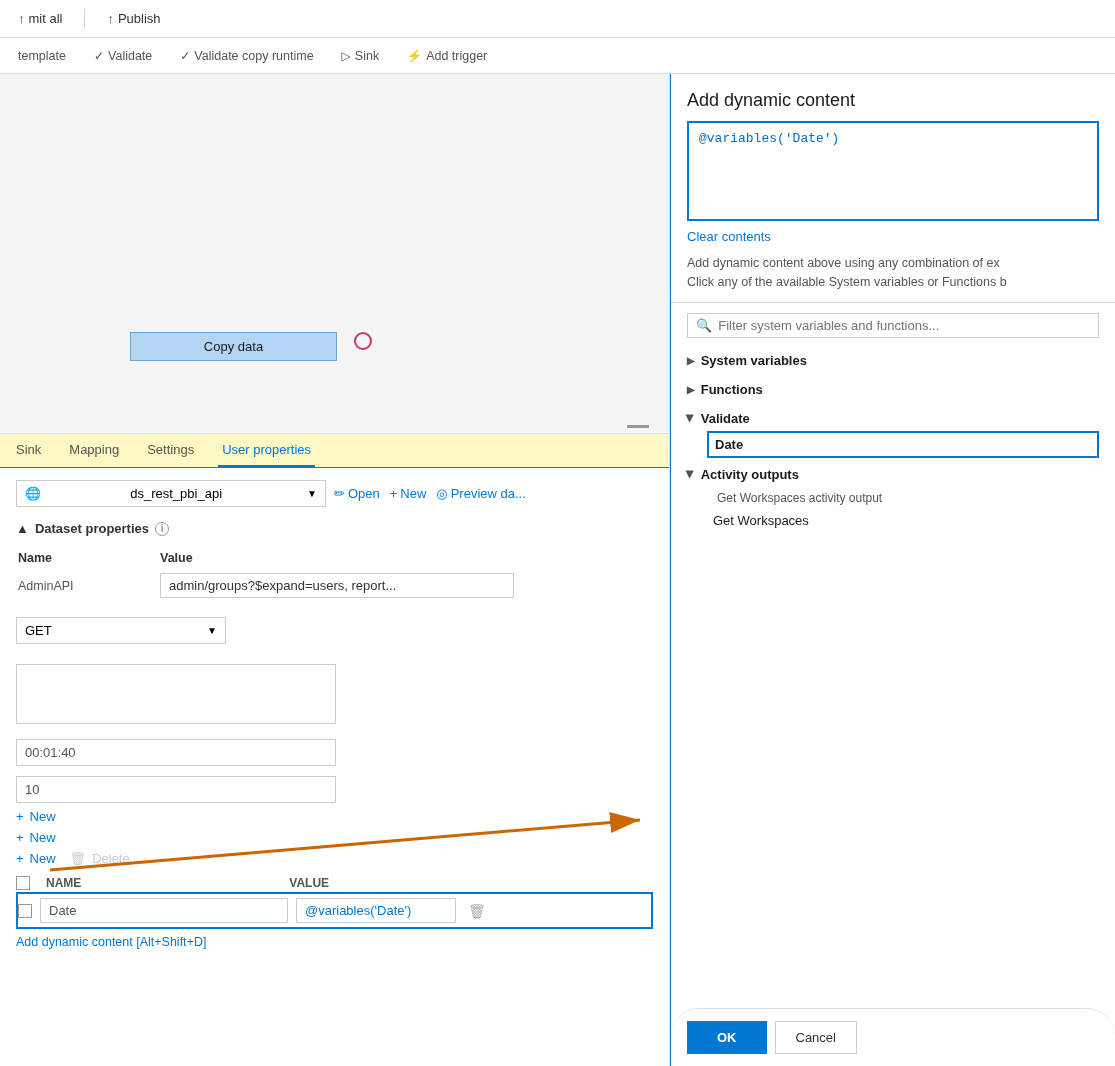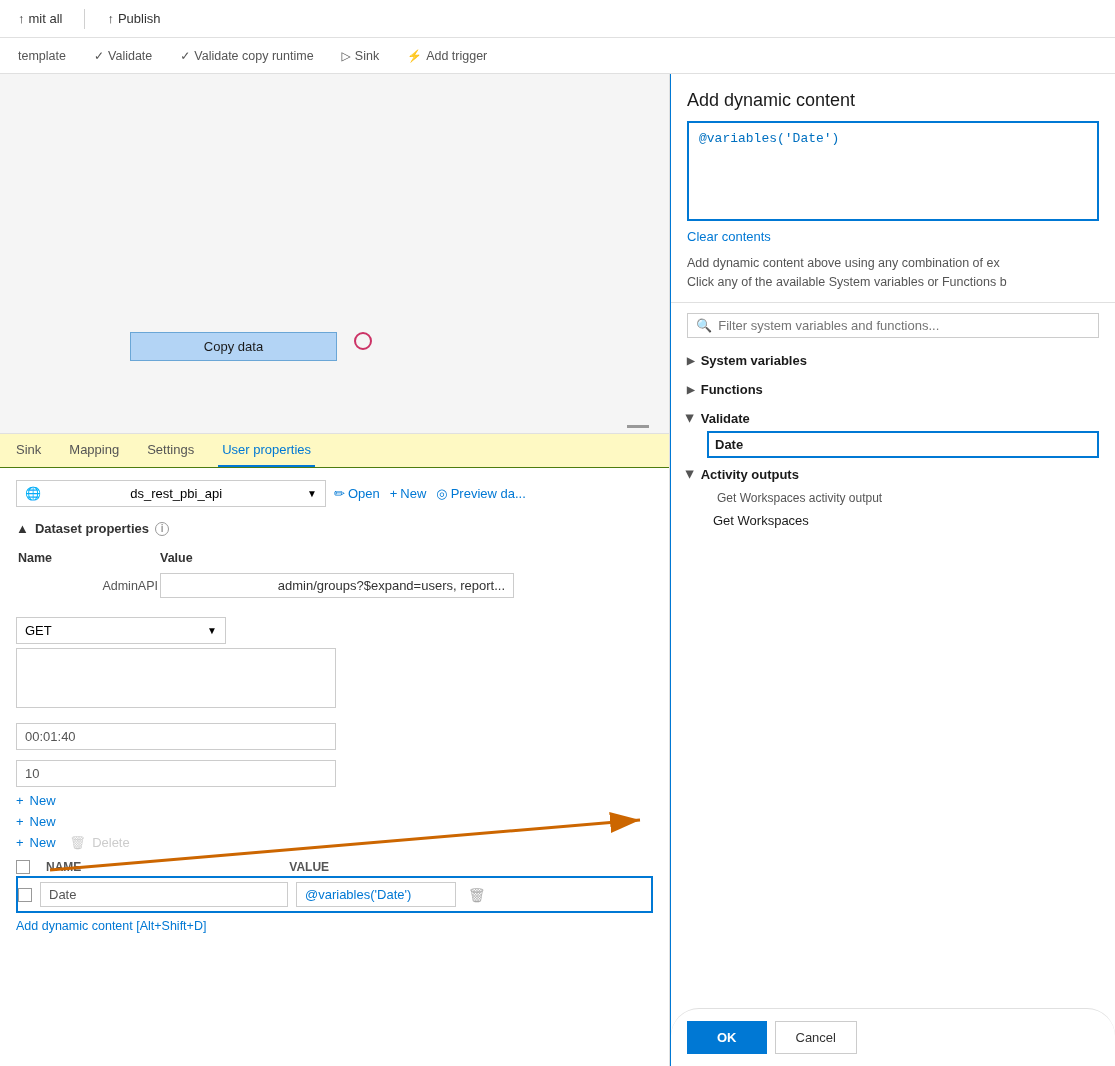--- a/index.html
+++ b/index.html
@@ -134,40 +134,40 @@
     }
     .section-header .info-icon {
       width: 14px; height: 14px; border-radius: 50%;
       border: 1px solid #999; color: #999;
       font-size: 10px; display: flex; align-items: center; justify-content: center;
       cursor: pointer;
     }
 
     .props-table { width: 100%; margin-bottom: 14px; }
     .props-table th { text-align: left; font-weight: 600; color: #333; padding: 3px 0; font-size: 12.5px; }
-    .props-table td { padding: 3px 0; font-size: 12.5px; text-align: right; }
+    .props-table td { padding: 3px 0; font-size: 12.5px; }
     .props-table td:first-child { color: #555; width: 140px; }
 
     .value-input {
       border: 1px solid #ccc;
       padding: 4px 8px;
       font-size: 13px;
       width: 354px;
       color: #333;
       background: #fff;
       white-space: nowrap;
       overflow: hidden;
       text-overflow: ellipsis;
     }
 
     .select-row {
       display: flex;
       align-items: flex-end;
       gap: 8px;
-      margin-bottom: 4px;
+      margin-bottom: 20px;
     }
     .method-select {
       border: 1px solid #ccc;
       padding: 5px 8px;
       font-size: 13px;
       width: 210px;
       display: flex; align-items: center; justify-content: space-between;
       cursor: pointer; background: #fff;
     }
 

